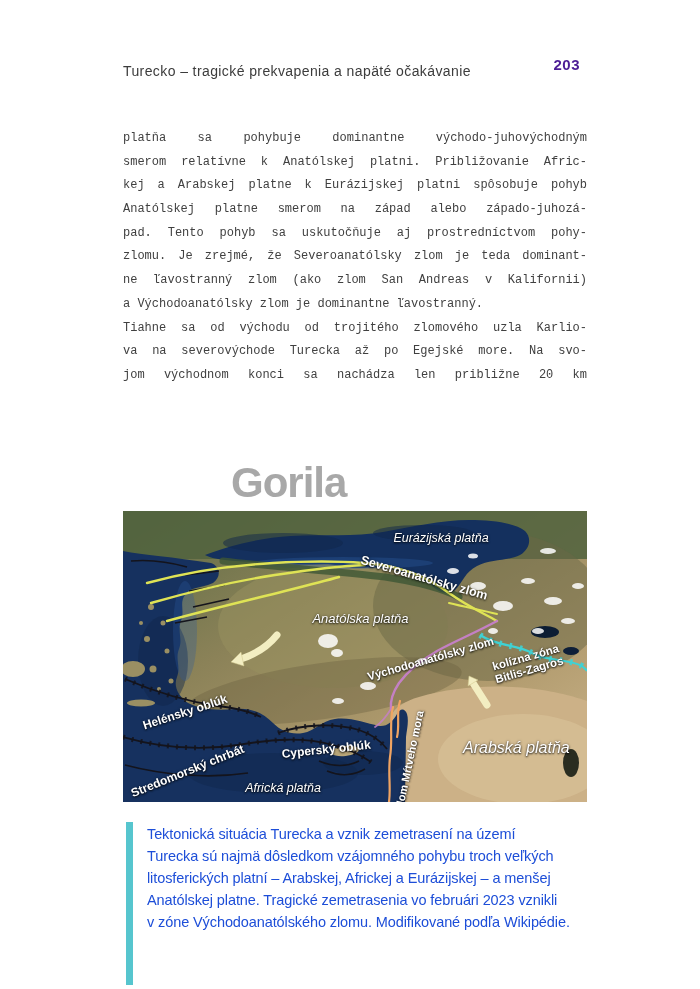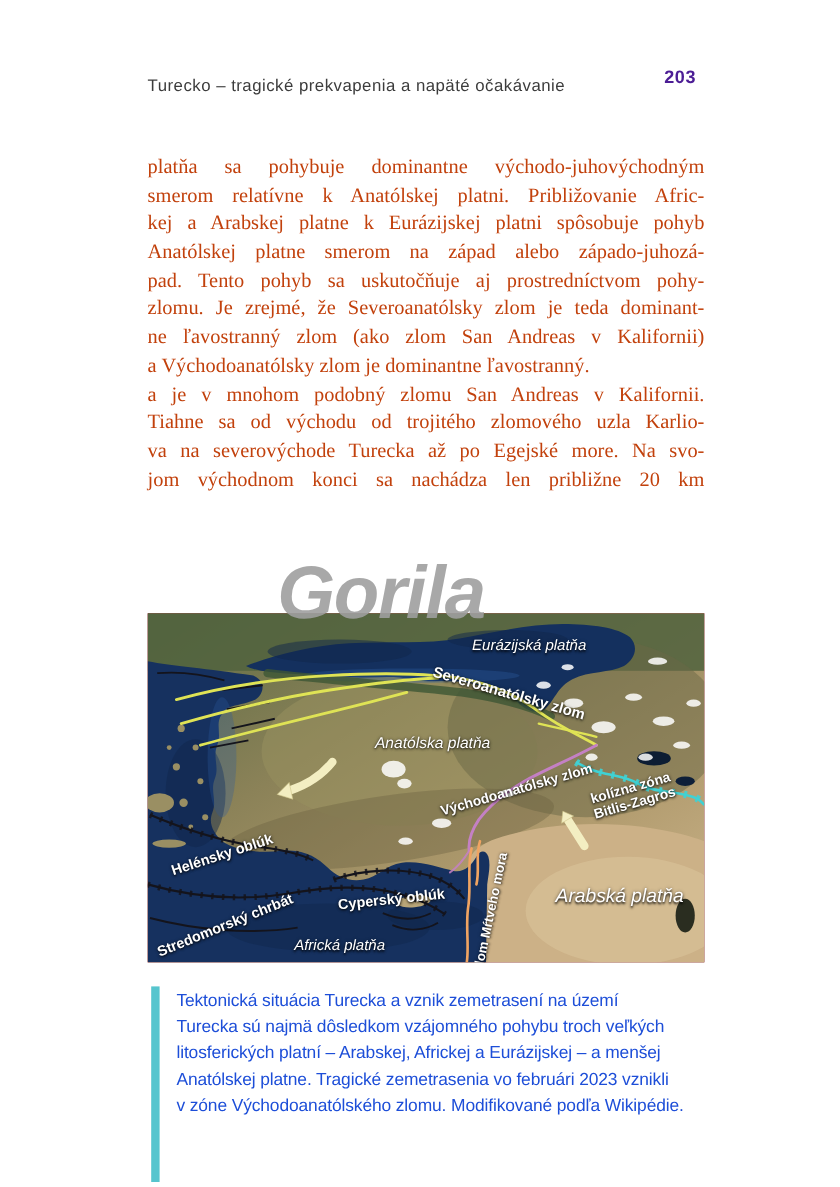--- a/index.html
+++ b/index.html
@@ -10,33 +10,33 @@
   .abs { position:absolute; }
 
   
   .running-head { top:63px; left:123px; font-size:14px; color:#3c3c3c;
                   letter-spacing:.4px; }
   .page-num { top:56px; left:500px; width:80px; text-align:right;
               font-size:15px; font-weight:bold; color:#4c1d95; letter-spacing:.5px; }
 
   
   .bodytext { top:127px; left:123px; width:464px;
-              font-family:Liberation Serif, serif; font-size:17px;
-              color:#c2410c; }
+              font-family:Liberation Mono, monospace; font-size:12px;
+              color:#404040; }
   .bodytext .ln { line-height:23.7px; height:23.7px; white-space:normal; }
   .bodytext .jl { text-align:justify; text-align-last:justify; }
   .bodytext .indent { padding-left:22px; }
 
   
-  .watermark { top:459px; left:231px; font-size:62px; font-weight:800;
-               color:rgba(158,158,158,.9); letter-spacing:-1px; z-index:6;font-style:italic; }
+  .watermark { top:459px; left:231px; font-size:42px; font-weight:800;
+               color:rgba(158,158,158,.9); letter-spacing:-1px; z-index:6; }
 
   
   .map { top:511px; left:123px; width:464px; height:291px; overflow:hidden;
-         z-index:2; background:#7f1d1d; }
+         z-index:2; background:#0369a1; }
   .map svg { position:absolute; top:0; left:0; }
   .maplabel { position:absolute; color:#fff; z-index:4; white-space:nowrap;
               text-shadow:0 1px 2px rgba(0,0,0,.85), 0 0 3px rgba(0,0,0,.4); }
   .plate { font-style:italic; font-size:12.5px; font-weight:400; text-align:center; }
   .fault { font-weight:bold; font-size:12px; transform-origin:0 0; }
   .two-line { text-align:center; line-height:13px; transform-origin:50% 50%; }
 
   
   .cap-bar { top:822px; left:126px; width:7px; height:163px; }
   .caption { top:823px; left:147px; width:470px; font-size:14.5px;
@@ -51,21 +51,20 @@
 
 <div class="abs bodytext">
   <div class="ln jl">platňa sa pohybuje dominantne východo-juhovýchodným</div>
   <div class="ln jl">smerom relatívne k Anatólskej platni. Približovanie Afric-</div>
   <div class="ln jl">kej a Arabskej platne k Eurázijskej platni spôsobuje pohyb</div>
   <div class="ln jl">Anatólskej platne smerom na západ alebo západo-juhozá-</div>
   <div class="ln jl">pad. Tento pohyb sa uskutočňuje aj prostredníctvom pohy-</div>
   <div class="ln jl">zlomu. Je zrejmé, že Severoanatólsky zlom je teda dominant-</div>
   <div class="ln jl">ne ľavostranný zlom (ako zlom San Andreas v Kalifornii)</div>
   <div class="ln">a Východoanatólsky zlom je dominantne ľavostranný.</div>
-  <div class="ln jl">a je v mnohom podobný zlomu San Andreas v Kalifornii.</div>
   <div class="ln jl">Tiahne sa od východu od trojitého zlomového uzla Karlio-</div>
   <div class="ln jl">va na severovýchode Turecka až po Egejské more. Na svo-</div>
   <div class="ln jl">jom východnom konci sa nachádza len približne 20 km</div>
 </div>
 
 <div class="abs watermark">Gorila</div>
 
 <div class="abs map">
   <svg width="464" height="291" viewBox="0 0 464 291">
     <defs>

